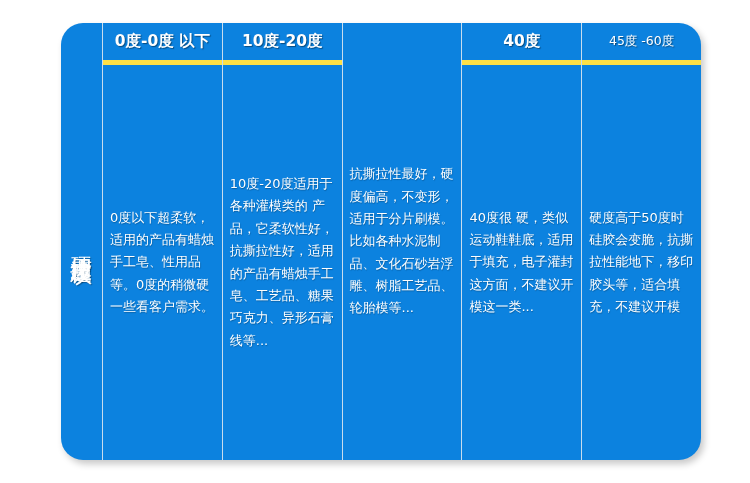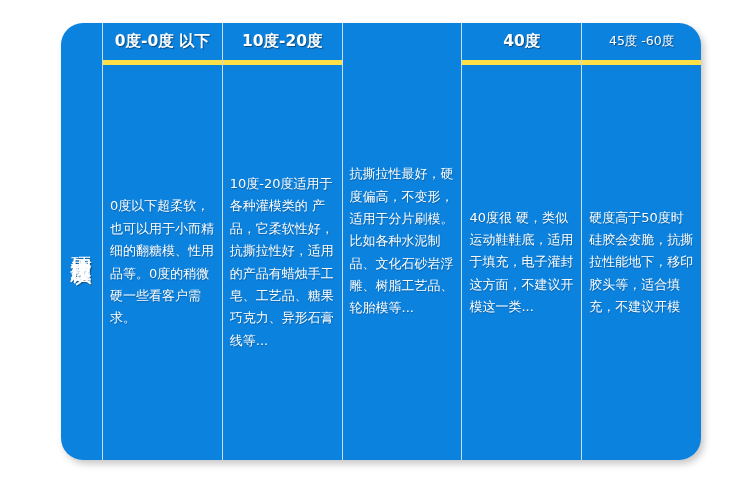--- a/index.html
+++ b/index.html
@@ -113,21 +113,21 @@
     <div class="label-col-text">硬度用途建议</div>
   </div>
 
   <div class="cols">
 
     <div class="col">
       <div class="col-head">
         <span class="col-head-text">0度-0度 以下</span>
       </div>
       <div class="col-body">
-        <span class="col-body-text">0度以下超柔软，也可以用于小而精细的翻糖模、性用品等。0度的稍微硬一些看客户需求。</span>
+        <span class="col-body-text">0度以下超柔软，适用的产品有蜡烛手工皂、性用品等。0度的稍微硬一些看客户需求。</span>
       </div>
     </div>
 
 
     <div class="col">
       <div class="col-head">
         <span class="col-head-text">10度-20度</span>
       </div>
       <div class="col-body">
         <span class="col-body-text">10度-20度适用于各种灌模类的 产品，它柔软性好，抗撕拉性好，适用的产品有蜡烛手工皂、工艺品、糖果巧克力、异形石膏线等...</span>

